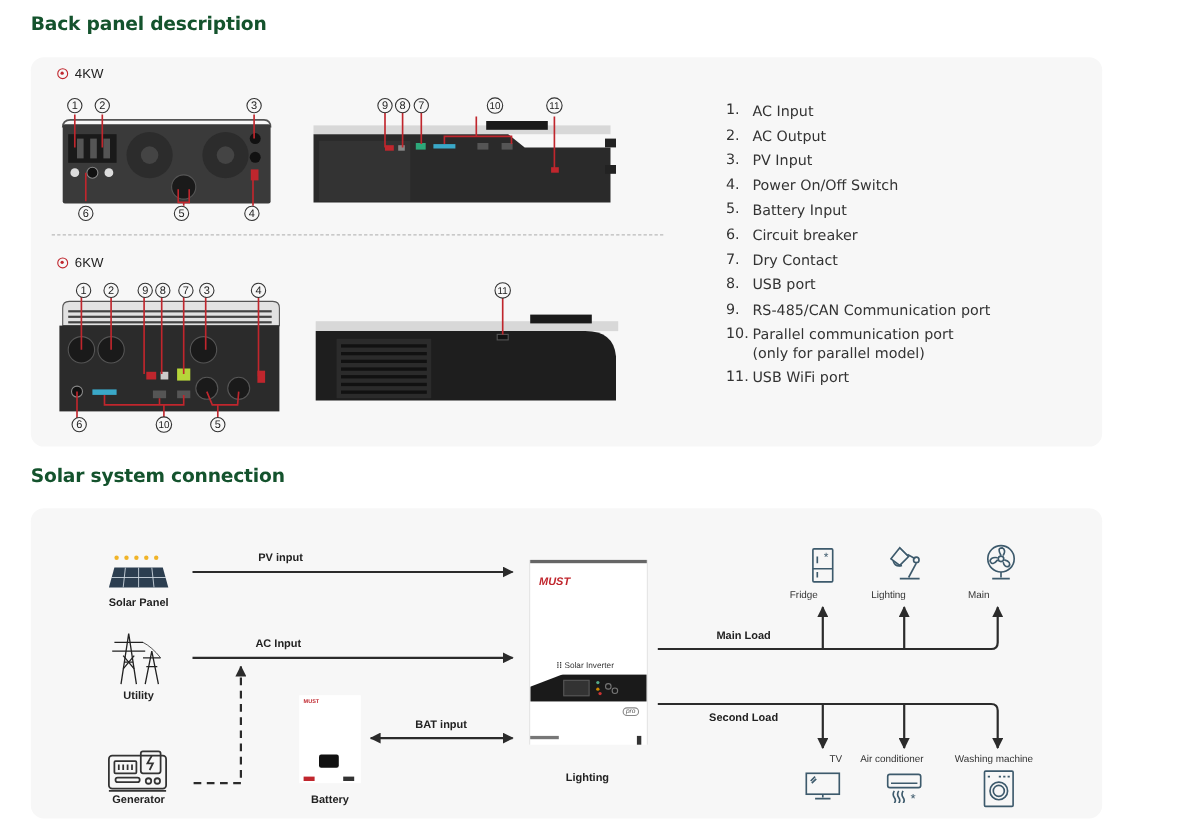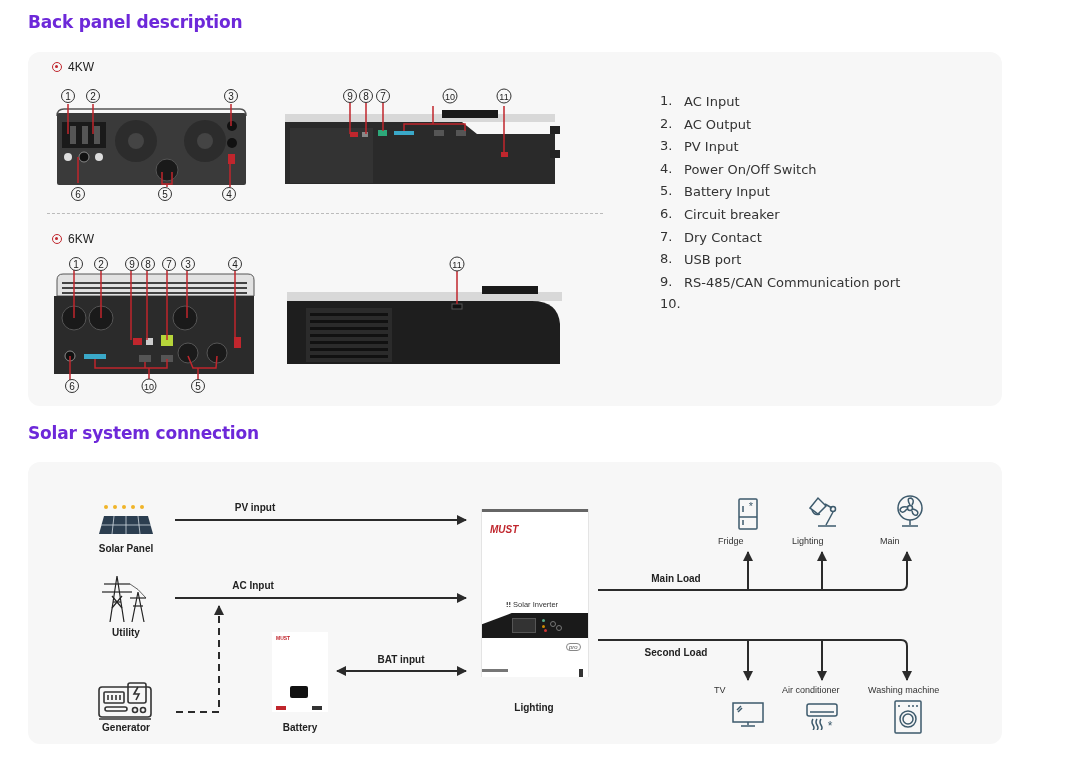--- a/index.html
+++ b/index.html
@@ -1,19 +1,19 @@
 <!DOCTYPE html>
 <html><head>
 <meta charset="utf-8">
 <style>
   html, body { margin:0; padding:0; background:#ffffff; }
   body { width:1087px; height:761px; position:relative; overflow:hidden;
          font-family:"Liberation Sans", sans-serif; color:#333; }
   .h2 { position:absolute; left:28px; font-family:"DejaVu Sans", sans-serif;
-        font-weight:bold; font-size:17px; color:#6d28d9; letter-spacing:-0.2px; }
+        font-weight:bold; font-size:17px; color:#14532d; letter-spacing:-0.2px; }
   .panel { position:absolute; background:#f7f7f7; border-radius:12px; }
   .model-label { position:absolute; font-size:12px; color:#222; display:flex; align-items:center; gap:6px; }
   .radio { width:10px; height:10px; border:1.5px solid #c0262d; border-radius:50%; position:relative; box-sizing:border-box; }
   .radio::after { content:""; position:absolute; left:2px; top:2px; width:3px; height:3px; background:#c0262d; border-radius:50%; }
   .dash { position:absolute; left:47px; top:213px; width:556px; border-top:1.5px dashed #bbb; }
   .legend { position:absolute; left:660px; top:90px; font-family:"DejaVu Sans", sans-serif; font-size:13px; color:#333; }
   .legend .row { display:flex; line-height:22.6px; }
   .legend .num { width:24px; }
   .legend .txt { white-space:pre-line; line-height:17px; padding-top:3px; padding-bottom:2px; }
   svg text { font-family:"Liberation Sans", sans-serif; }
@@ -281,20 +281,26 @@
   <div class="row">
       <span class="num">8.</span>
       <span class="txt">USB port</span>
     </div>
   <div class="row">
       <span class="num">9.</span>
       <span class="txt">RS-485/CAN Communication port</span>
     </div>
   <div class="row">
       <span class="num">10.</span>
+      <span class="txt">Parallel communication port
+(only for parallel model)</span>
+    </div>
+  <div class="row">
+      <span class="num">11.</span>
+      <span class="txt">USB WiFi port</span>
     </div>
 </div>
 
 <div class="h2" style="top:423px;">Solar system connection</div>
 
 <div class="panel" style="left:28px; top:462px; width:974px; height:282px;"></div>
 
 <svg style="position:absolute; left:0; top:0;" width="1087" height="761" viewBox="0 0 1087 761">
   <defs>
     <marker id="ah" viewBox="0 0 10 10" refX="9" refY="5" markerWidth="5" markerHeight="5" orient="auto-start-reverse">
@@ -430,21 +436,21 @@
     <circle cx="16" cy="14" r="2.5"></circle>
     <path d="M16,11 Q12,4 17,4 Q21,6 18,11"></path>
     <path d="M19,15 Q26,17 23,21 Q19,22 18,17"></path>
     <path d="M13,15 Q8,21 6,16 Q7,12 13,13"></path>
     <line x1="16" y1="26" x2="16" y2="31"></line>
     <line x1="8" y1="32" x2="24" y2="32"></line>
   </g>
 </svg>
 <div class="lbl-sm" style="left:880px; top:536px; width:60px;">Main</div>
 
-<div class="lbl-sm" style="left:714px; top:685px; width:60px;">TV</div>
+<div class="lbl-sm" style="left:754px; top:685px; width:60px;">TV</div>
 <svg style="position:absolute; left:731px; top:701px;" width="34" height="28" viewBox="0 0 34 28">
   <g stroke="#3d5a6c" stroke-width="1.5" fill="none">
     <rect x="2" y="2" width="30" height="19"></rect>
     <line x1="6" y1="9" x2="10" y2="5"></line>
       <line x1="7" y1="11" x2="11" y2="7"></line>
     <line x1="17" y1="21" x2="17" y2="24"></line>
     <line x1="10" y1="25" x2="24" y2="25"></line>
   </g>
 </svg>
 

